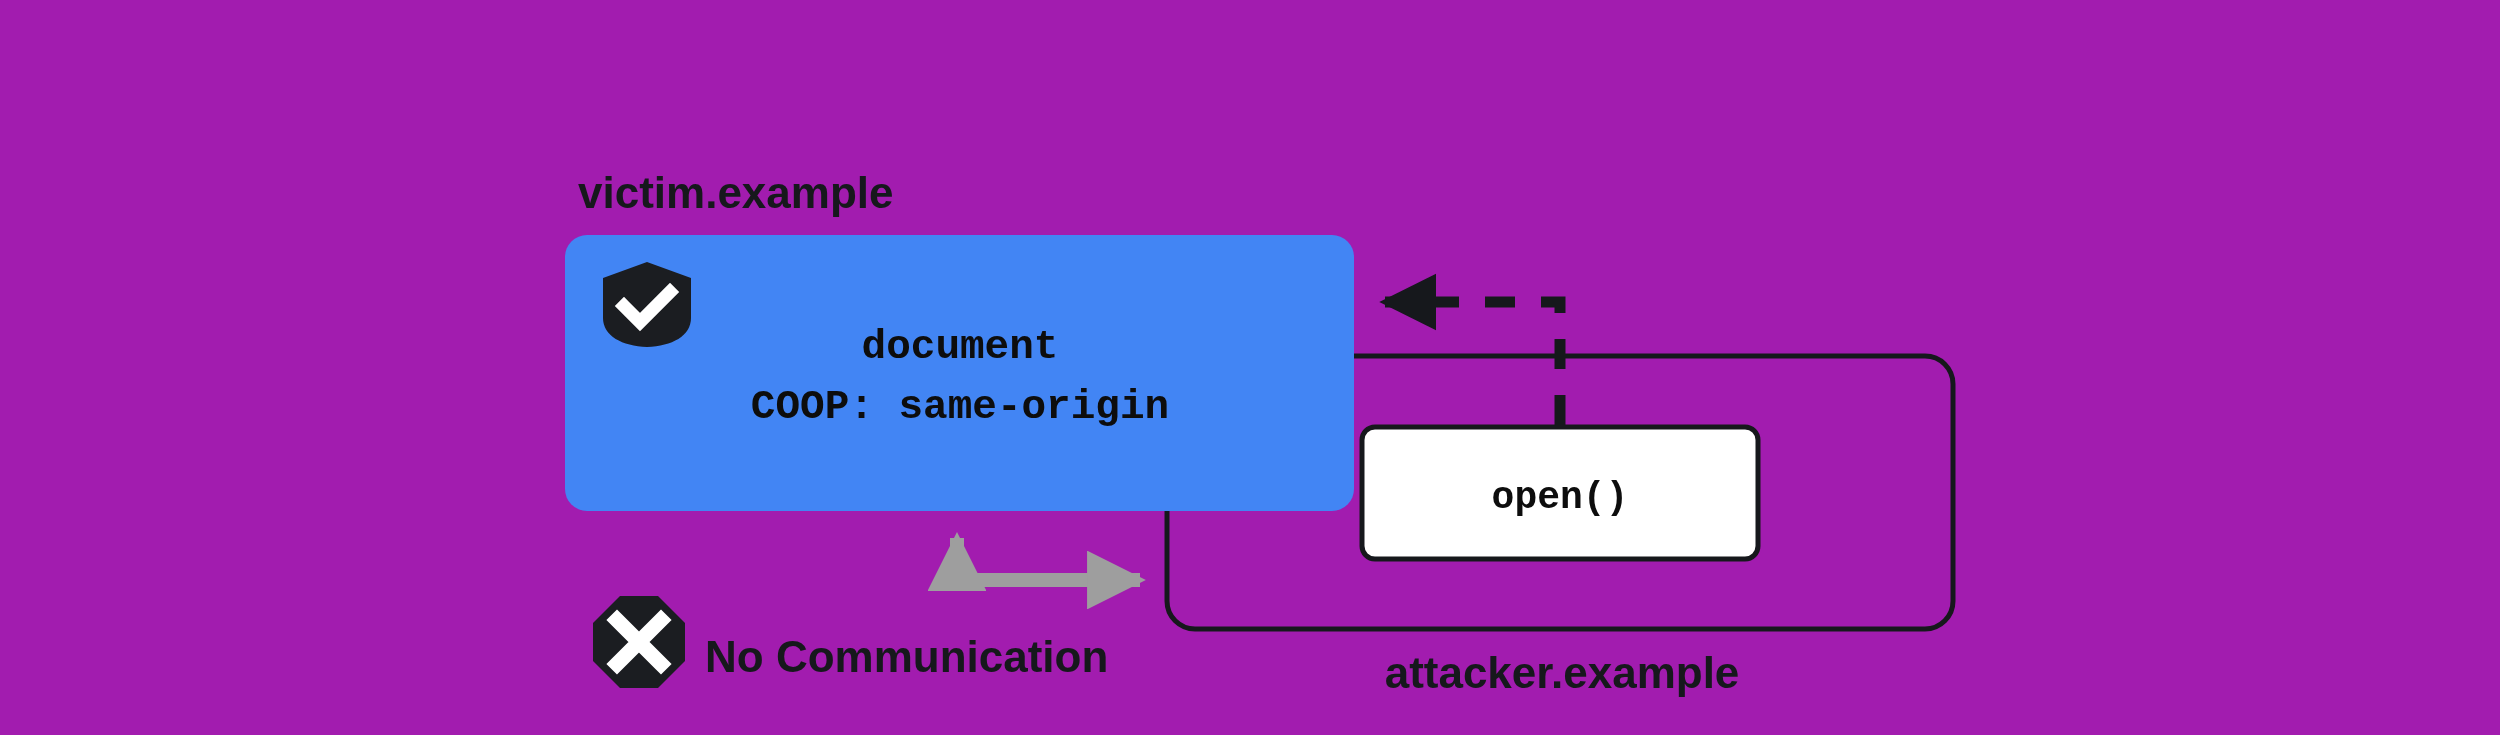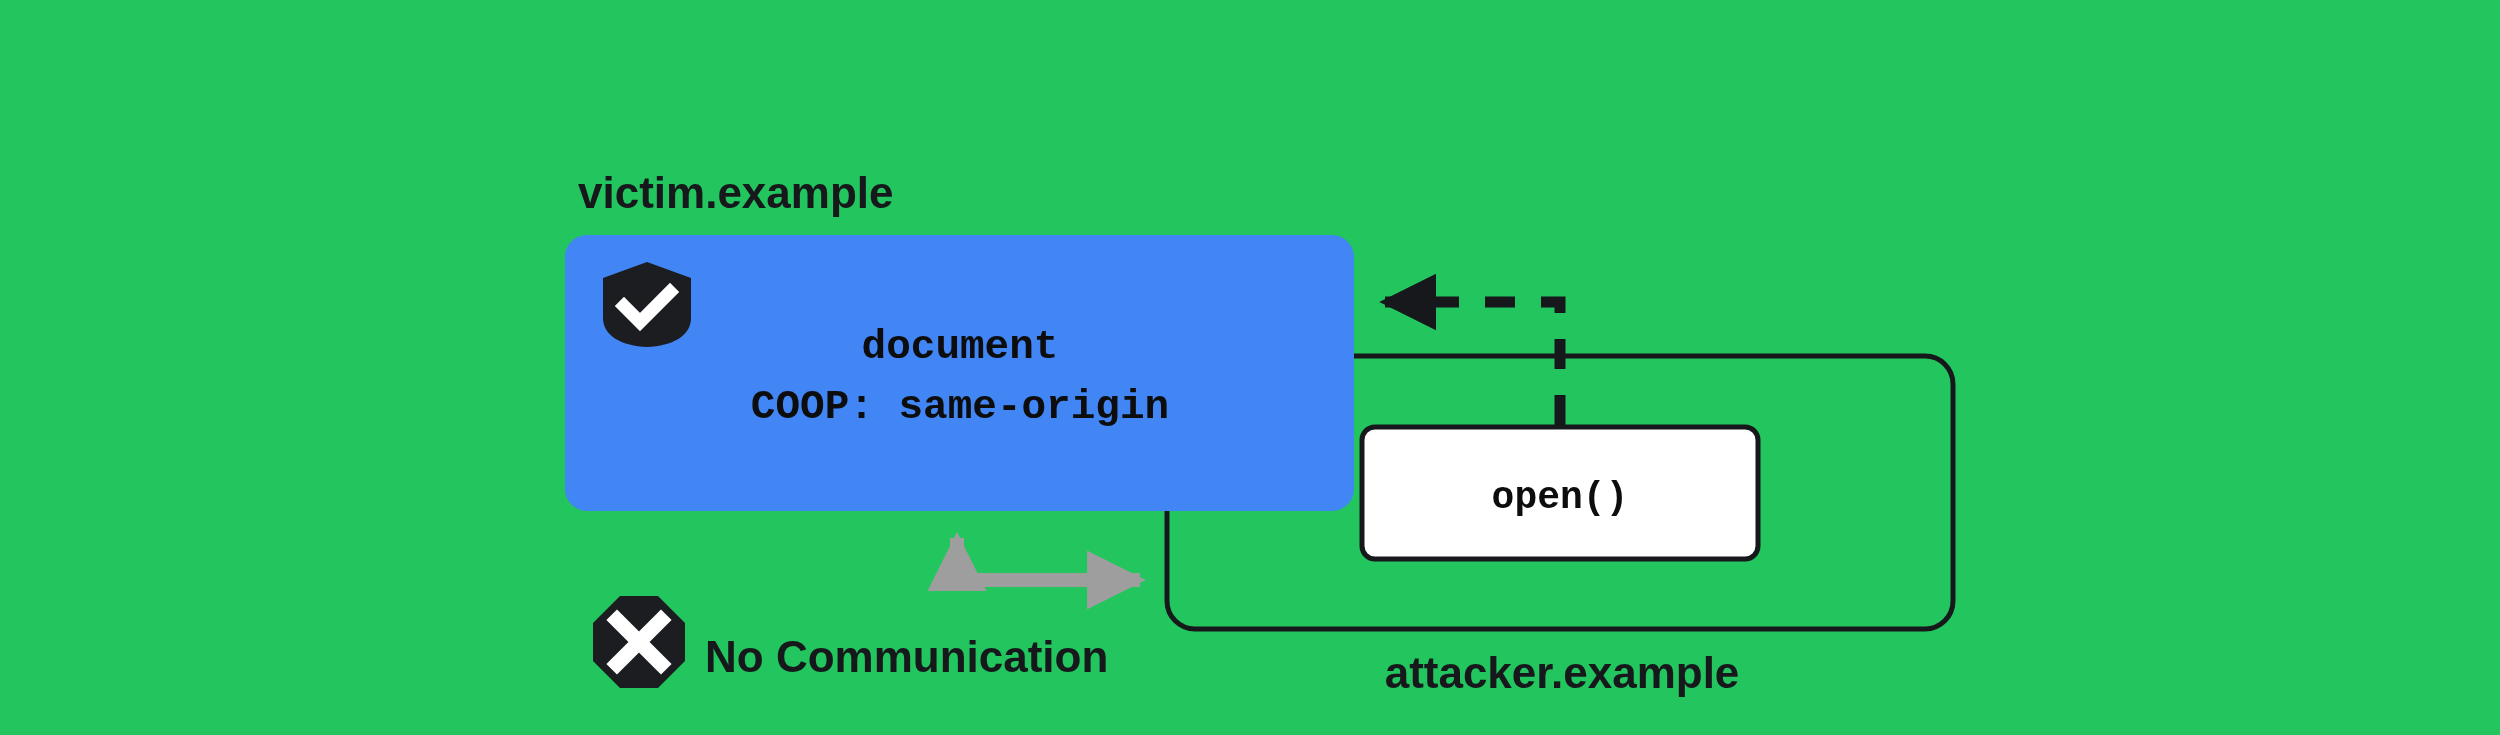--- a/index.html
+++ b/index.html
@@ -8,21 +8,21 @@
     background: #ffffff;
   }
   body {
     font-family: "Liberation Sans", sans-serif;
     -webkit-font-smoothing: antialiased;
   }
   #canvas {
     position: relative;
     width: 2500px;
     height: 735px;
-    background: #22c55e;
+    background: #a21caf;
     overflow: hidden;
   }
   #diagram {
     position: absolute;
     inset: 0;
     width: 2500px;
     height: 735px;
     display: block;
   }
   .label-bold {

